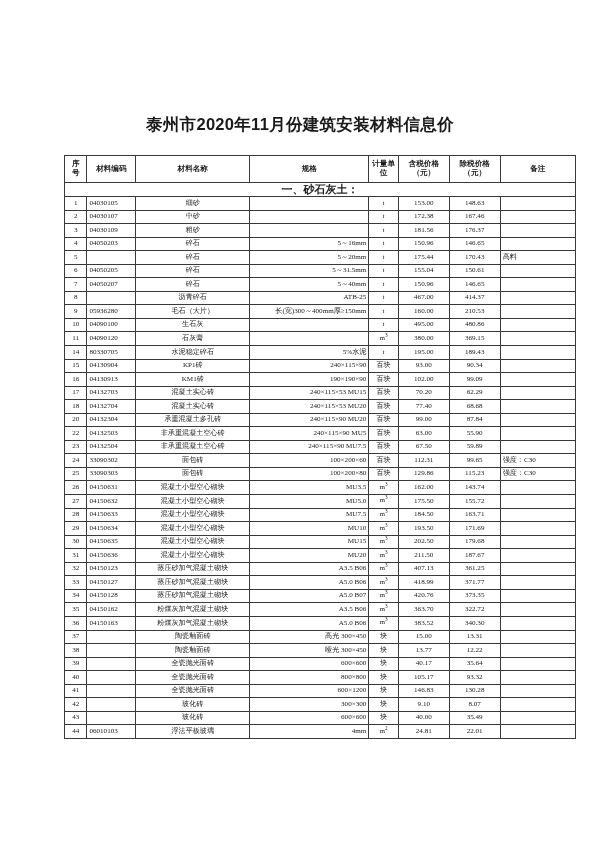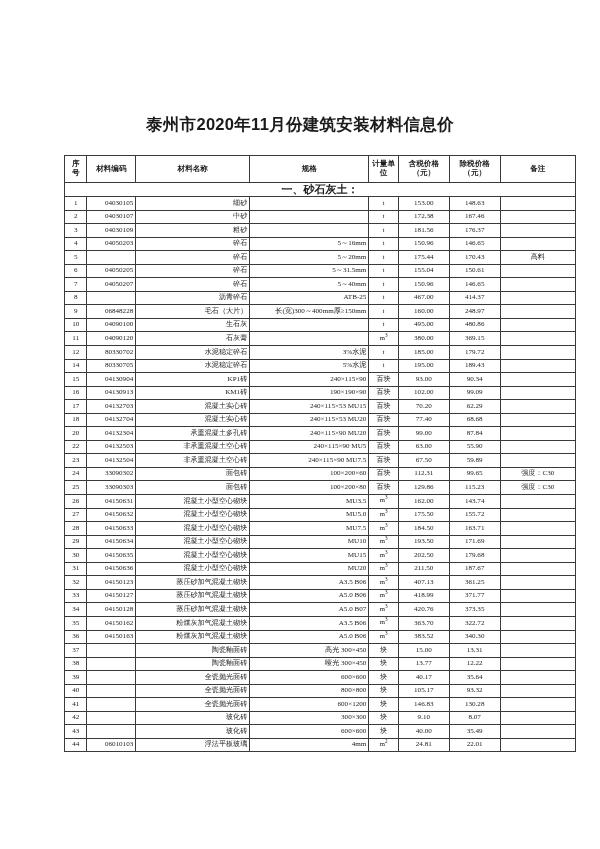--- a/index.html
+++ b/index.html
@@ -65,26 +65,26 @@
     text-align: center;
     font-family: "Liberation Sans", "DejaVu Sans", sans-serif;
     font-weight: bold;
     font-size: 11px;
     height: 13px;
   }
   tbody tr.data-row td {
     height: 12.55px;
   }
   .c-idx   { width: 22px;  text-align: center; }
-  .c-code  { width: 48px;  text-align: right; }
-  .c-name  { width: 112px; text-align: right; padding-left: 3px; }
+  .c-code  { width: 48px;  text-align: left; }
+  .c-name  { width: 112px; text-align: center; padding-left: 3px; }
   .c-spec  { width: 117px; text-align: right; padding-left: 3px; }
   .c-unit  { width: 29px;  text-align: center; }
   .c-price { width: 50px;  text-align: center; }
-  .c-note  { width: 74px;  text-align: center; }
+  .c-note  { width: 74px;  text-align: left; }
   .unit-sup { font-size: 5.2px; vertical-align: super; line-height: 0; }
   .hdr-2line { display: block; }
 </style>
 </head>
 <body>
 
 <div class="page">
 
   <h1 class="doc-title">泰州市2020年11月份建筑安装材料信息价</h1>
 
@@ -203,56 +203,46 @@
             <td class="c-code"></td>
             <td class="c-name">沥青碎石</td>
             <td class="c-spec">ATB-25</td>
             <td class="c-unit">t</td>
             <td class="c-price">467.00</td>
             <td class="c-price">414.37</td>
             <td class="c-note"></td>
           </tr>
           <tr class="data-row">
             <td class="c-idx">9</td>
-            <td class="c-code">06848228</td>
+            <td class="c-code">05936280</td>
             <td class="c-name">毛石（大片）</td>
             <td class="c-spec">长(宽)300～400mm厚≥150mm</td>
             <td class="c-unit">t</td>
             <td class="c-price">160.00</td>
-            <td class="c-price">248.97</td>
+            <td class="c-price">210.53</td>
             <td class="c-note"></td>
           </tr>
           <tr class="data-row">
             <td class="c-idx">10</td>
             <td class="c-code">04090100</td>
             <td class="c-name">生石灰</td>
             <td class="c-spec"></td>
             <td class="c-unit">t</td>
             <td class="c-price">495.00</td>
             <td class="c-price">480.86</td>
             <td class="c-note"></td>
           </tr>
           <tr class="data-row">
             <td class="c-idx">11</td>
             <td class="c-code">04090120</td>
             <td class="c-name">石灰膏</td>
             <td class="c-spec"></td>
             <td class="c-unit">m<span class="unit-sup">3</span></td>
             <td class="c-price">380.00</td>
             <td class="c-price">369.15</td>
-            <td class="c-note"></td>
-          </tr>
-          <tr class="data-row">
-            <td class="c-idx">12</td>
-            <td class="c-code">80330702</td>
-            <td class="c-name">水泥稳定碎石</td>
-            <td class="c-spec">3%水泥</td>
-            <td class="c-unit">t</td>
-            <td class="c-price">185.00</td>
-            <td class="c-price">179.72</td>
             <td class="c-note"></td>
           </tr>
           <tr class="data-row">
             <td class="c-idx">14</td>
             <td class="c-code">80330705</td>
             <td class="c-name">水泥稳定碎石</td>
             <td class="c-spec">5%水泥</td>
             <td class="c-unit">t</td>
             <td class="c-price">195.00</td>
             <td class="c-price">189.43</td>

